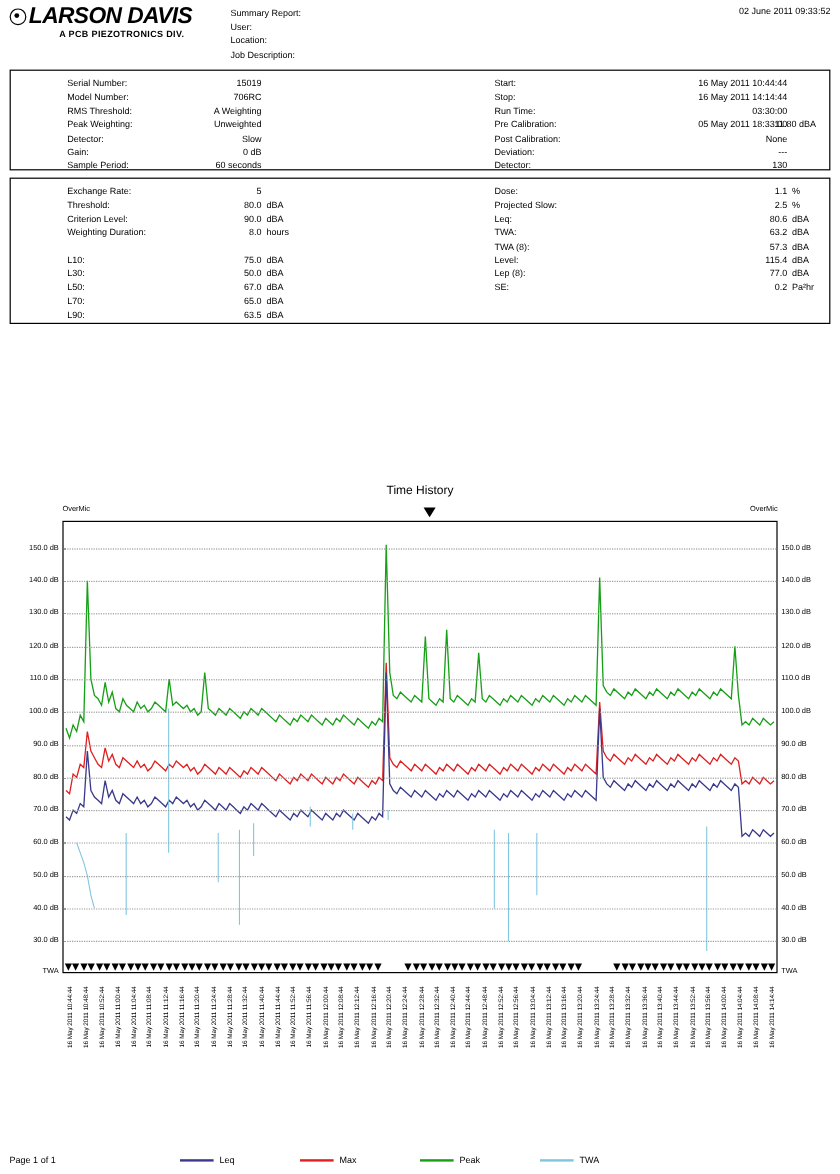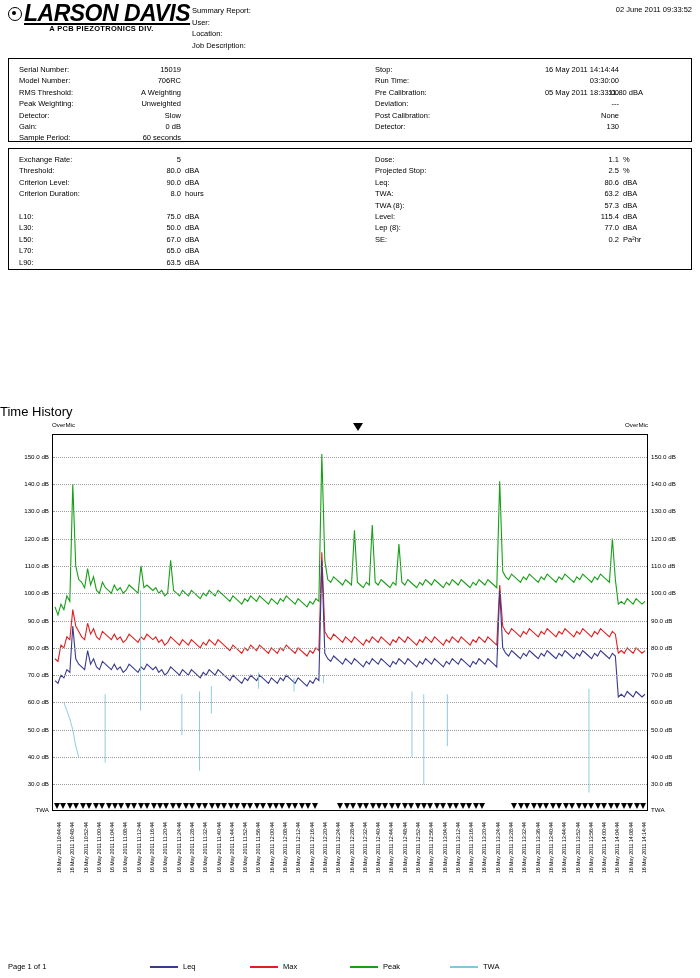--- a/index.html
+++ b/index.html
@@ -50,26 +50,25 @@
     content: "";
     position: absolute;
     left: 3px; top: 3px;
     width: 4px; height: 4px;
     background: #000;
     border-radius: 50%;
   }
   .logo-text {
     font-family: "Liberation Sans", sans-serif;
     font-weight: bold;
-    font-size: 23px;
+    font-size: 19px;
     letter-spacing: -0.5px;
     font-style: italic;
     line-height: 19px;
     white-space: nowrap;
-    text-decoration: underline;
   }
   .logo-sub {
     font-size: 7.5px;
     font-weight: bold;
     letter-spacing: 0.3px;
     text-align: center;
     margin-top: 1px;
     padding-left: 12px;
   }
   .report-meta {
@@ -99,21 +98,21 @@
   .rowset {
     position: absolute;
     font-size: 7.5px;
     line-height: 11.4px;
   }
   .kv {
     display: flex;
     height: 11.4px;
     white-space: nowrap;
   }
-  .kv .k { flex: 0 0 auto; }
+  .kv .k { flex: 0 0 auto; margin-left: 37px; }
   .kv .v {
     text-align: right;
     flex: 0 0 auto;
   }
   .kv .u {
     flex: 0 0 auto;
     padding-left: 4px;
     text-align: left;
   }
 
@@ -146,22 +145,22 @@
     font-size: 7.5px;
   }
 
   .spacer-row { height: 11.4px; }
 
   
   .chart-title {
     position: absolute;
     left: 0; top: 404px;
     width: 700px;
-    text-align: left;
-    font-size: 13px;
+    text-align: center;
+    font-size: 10px;
   }
   .chart-area {
     position: absolute;
     left: 52px;
     top: 434px;
     width: 596px;
     height: 377px;
   }
   .plot {
     position: absolute;
@@ -321,46 +320,51 @@
           <span class="u"></span>
         </div>
         <div class="kv">
           <span class="k">Sample Period:</span>
           <span class="v">60 seconds</span>
           <span class="u"></span>
         </div>
       </div>
     <div class="rowset col-right" id="b1r">
         <div class="kv">
+          <span class="k">Start:</span>
+          <span class="v">16 May 2011 10:44:44</span>
+          <span class="u"></span>
+        </div>
+        <div class="kv">
           <span class="k">Stop:</span>
           <span class="v">16 May 2011 14:14:44</span>
           <span class="u"></span>
         </div>
         <div class="kv">
           <span class="k">Run Time:</span>
           <span class="v">03:30:00</span>
           <span class="u"></span>
         </div>
         <div class="kv">
           <span class="k">Pre Calibration:</span>
           <span class="v">05 May 2011 18:33:00</span>
           <span class="u"></span>
           <span class="pre-cal-extra">11.80 dBA</span>
         </div>
         <div class="kv">
+          <span class="k">Post Calibration:</span>
+          <span class="v">None</span>
+          <span class="u"></span>
+        </div>
+        <div class="kv">
           <span class="k">Deviation:</span>
           <span class="v">---</span>
           <span class="u"></span>
         </div>
         <div class="kv">
-          <span class="k">Post Calibration:</span>
-          <span class="v">None</span>
-          <span class="u"></span>
-        </div>
-        <div class="kv">
           <span class="k">Detector:</span>
           <span class="v">130</span>
           <span class="u"></span>
         </div>
       </div>
   </div>
 
   <div class="box" id="box2">
     <div class="rowset col-left" id="b2l">
         <div class="kv">
@@ -372,21 +376,21 @@
           <span class="k">Threshold:</span>
           <span class="v">80.0</span>
           <span class="u">dBA</span>
         </div>
         <div class="kv">
           <span class="k">Criterion Level:</span>
           <span class="v">90.0</span>
           <span class="u">dBA</span>
         </div>
         <div class="kv">
-          <span class="k">Criterion Duration:</span>
+          <span class="k">Weighting Duration:</span>
           <span class="v">8.0</span>
           <span class="u">hours</span>
         </div>
         <div class="spacer-row"></div>
         <div class="kv">
           <span class="k">L10:</span>
           <span class="v">75.0</span>
           <span class="u">dBA</span>
         </div>
         <div class="kv">
@@ -410,21 +414,21 @@
           <span class="u">dBA</span>
         </div>
       </div>
     <div class="rowset col-right" id="b2r">
         <div class="kv">
           <span class="k">Dose:</span>
           <span class="v">1.1</span>
           <span class="u">%</span>
         </div>
         <div class="kv">
-          <span class="k">Projected Stop:</span>
+          <span class="k">Projected Slow:</span>
           <span class="v">2.5</span>
           <span class="u">%</span>
         </div>
         <div class="kv">
           <span class="k">Leq:</span>
           <span class="v">80.6</span>
           <span class="u">dBA</span>
         </div>
         <div class="kv">
           <span class="k">TWA:</span>

